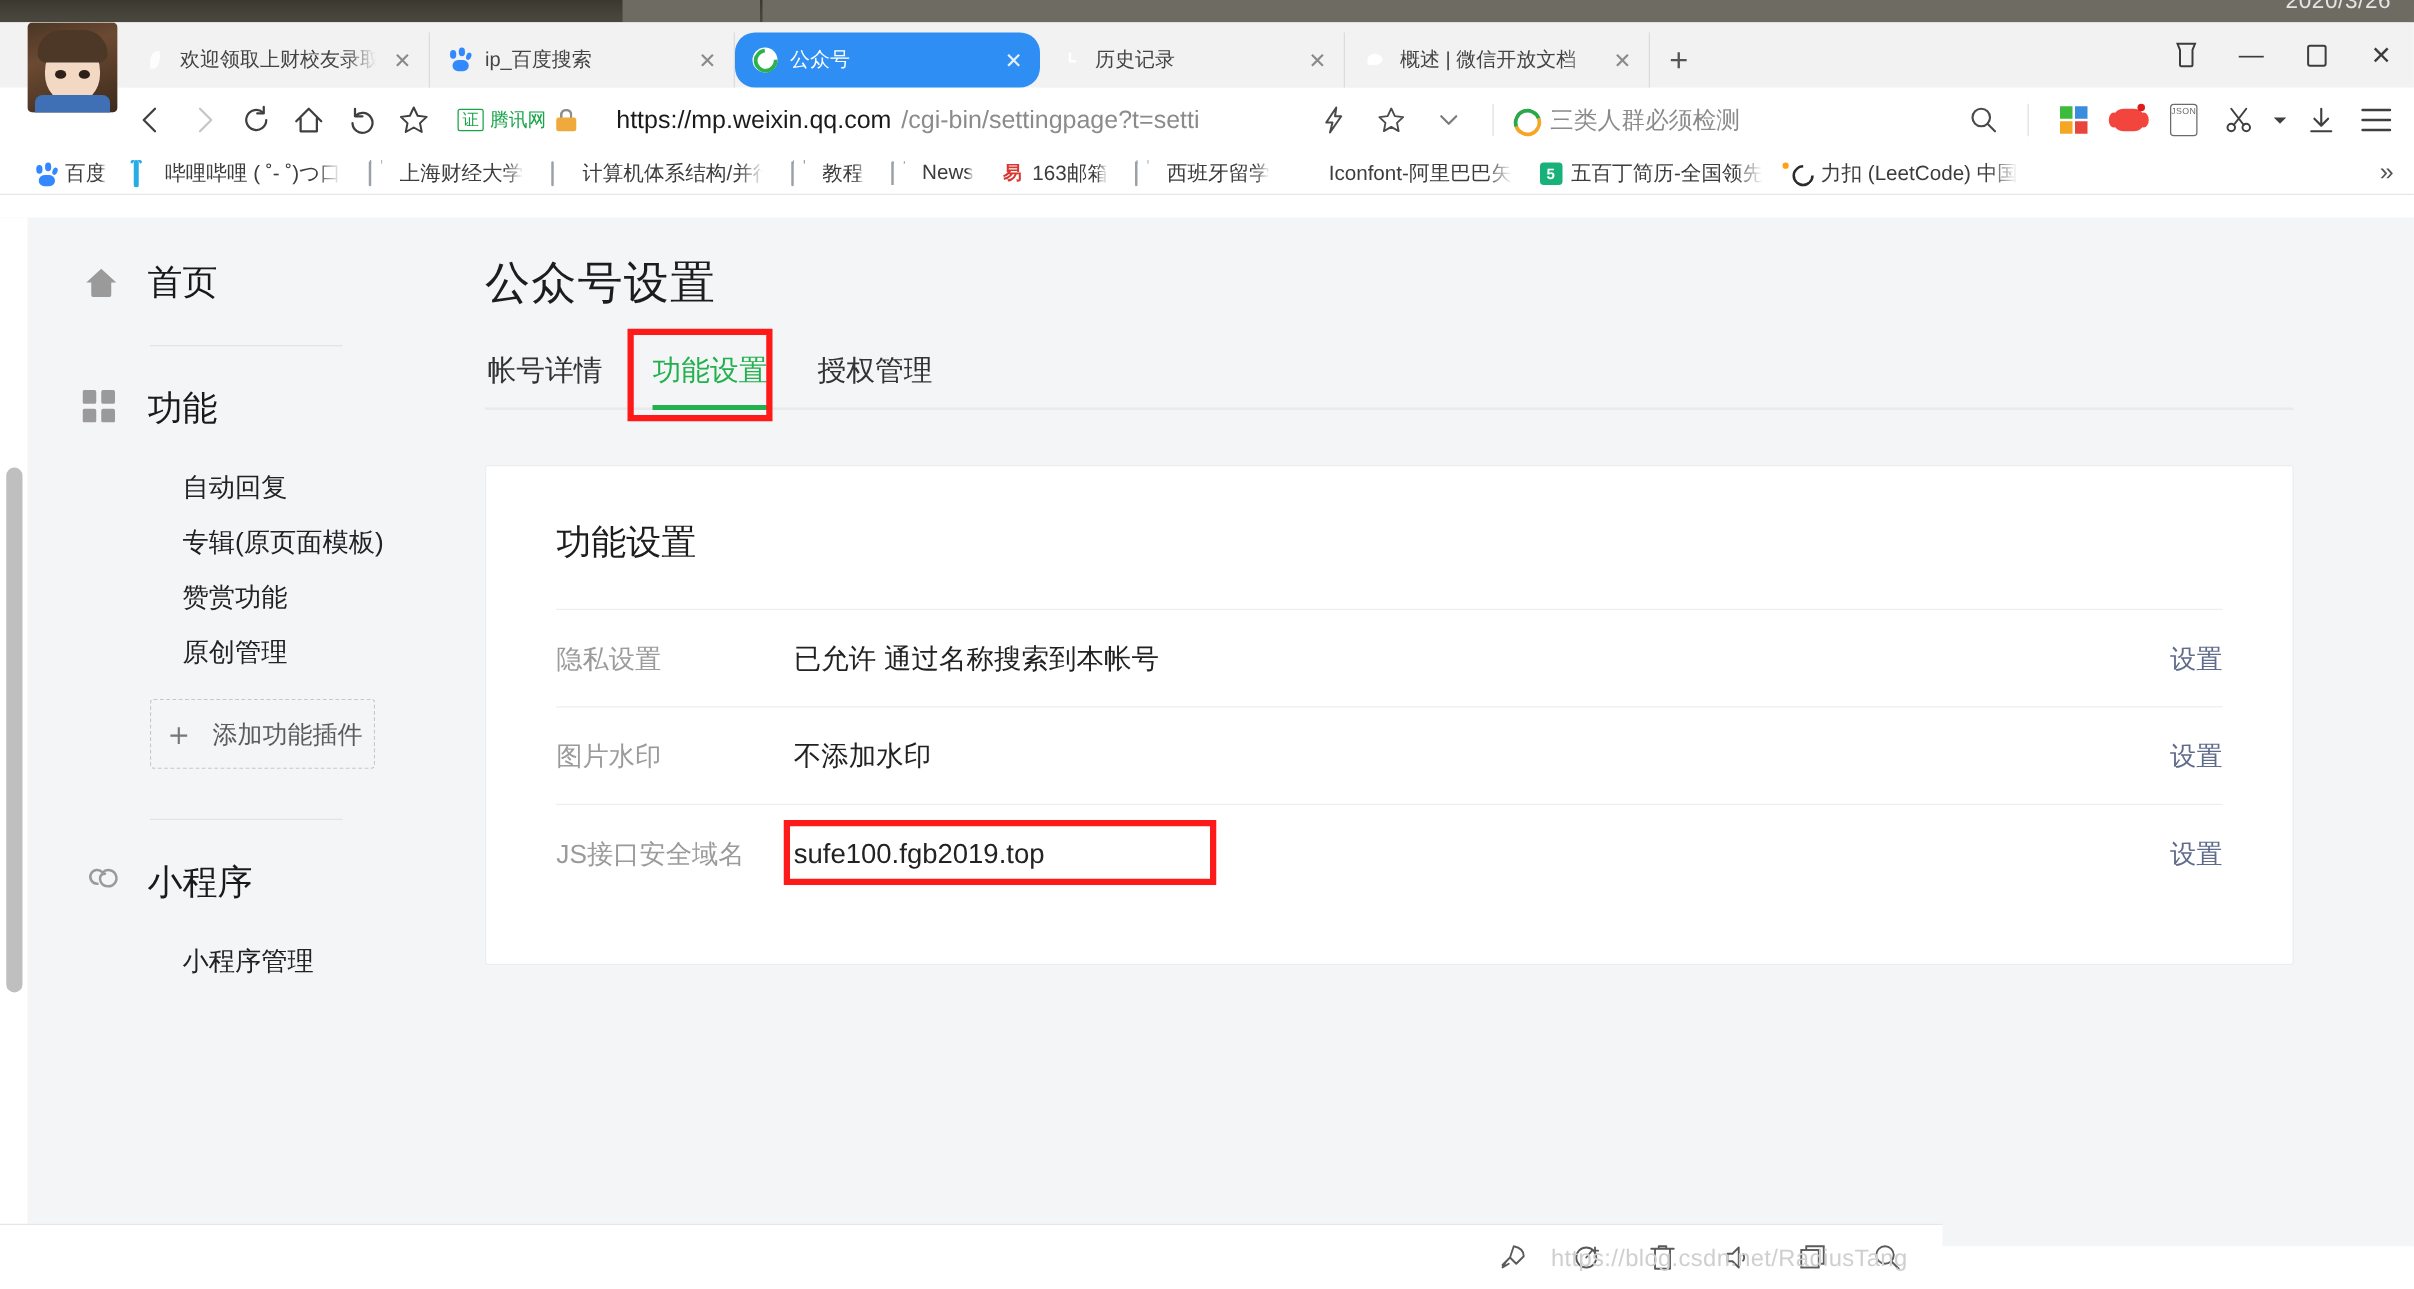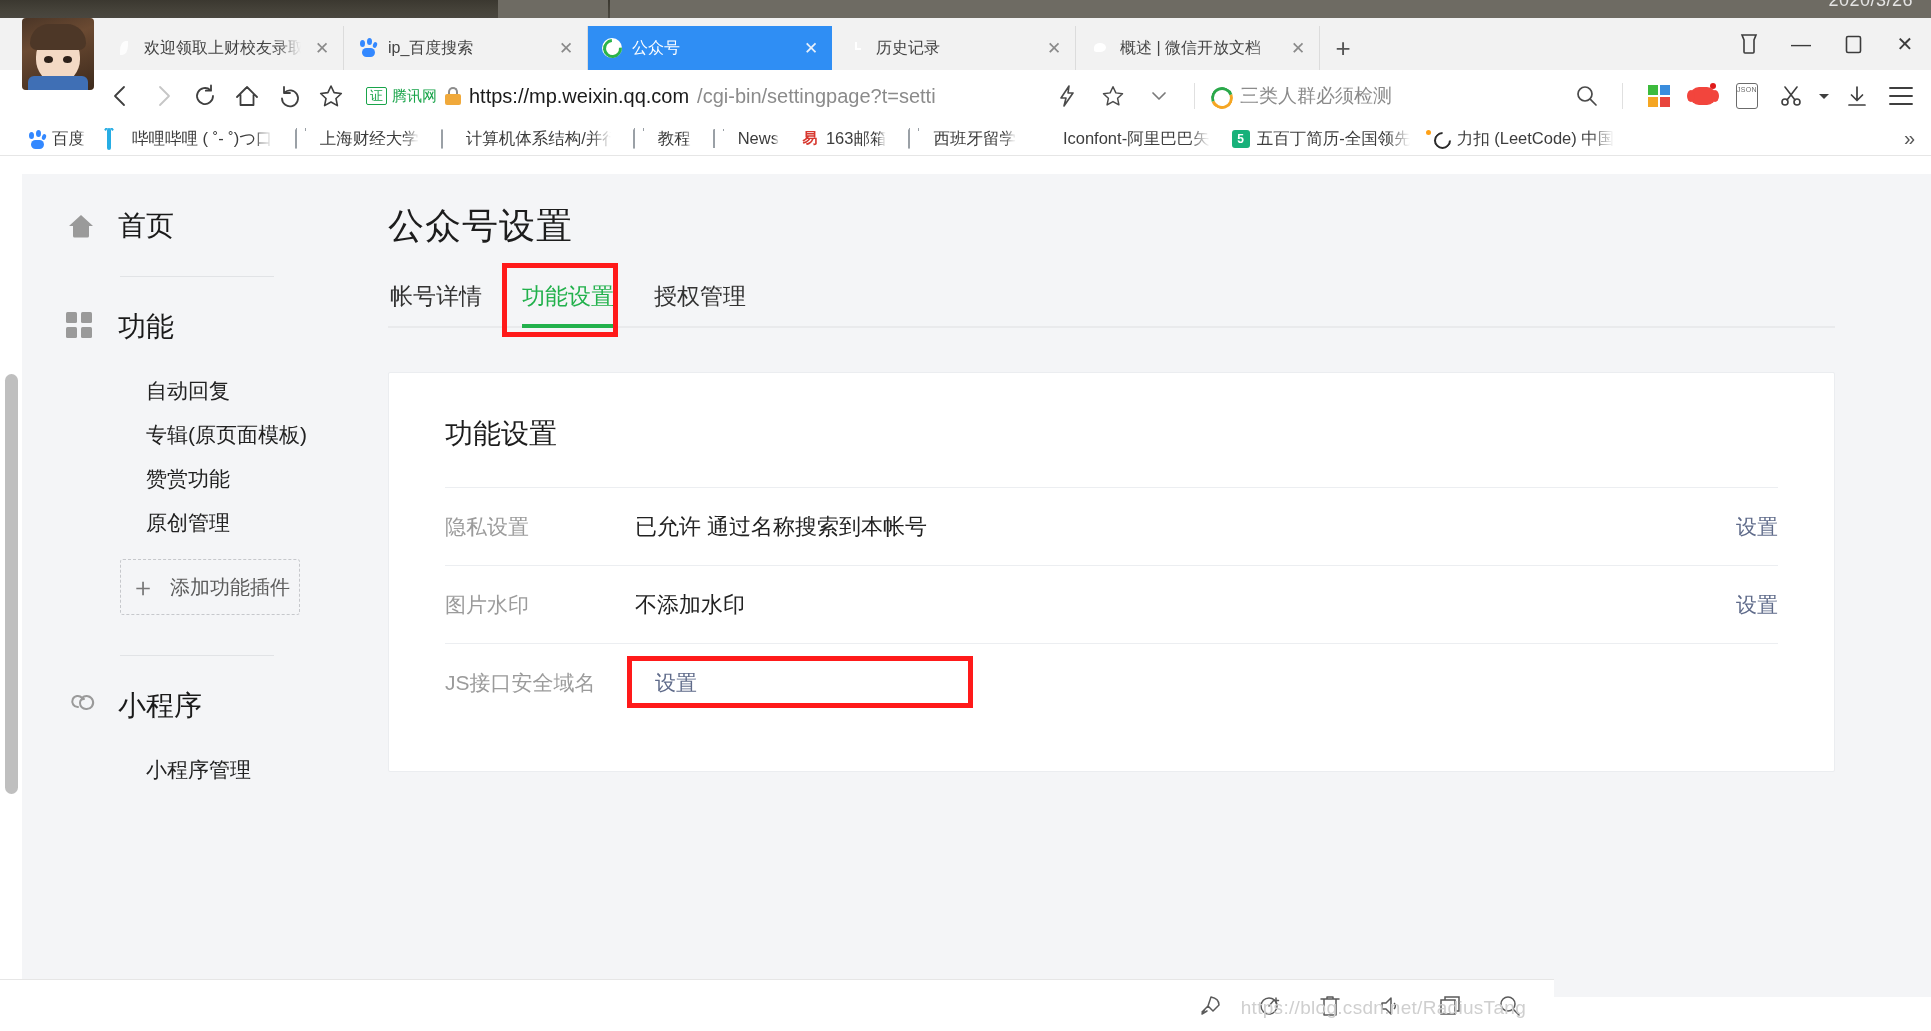--- a/index.html
+++ b/index.html
@@ -58,21 +58,21 @@
 
   .tabs { display: flex; align-items: flex-end; margin-left: 100px; height: 52px; }
   .tab {
     position: relative;
     display: flex; align-items: center; gap: 10px;
     height: 44px; width: 244px; padding: 0 10px 0 14px;
     background: #f2f2f2; color: #444; font-size: 16px;
     border-right: 1px solid #dcdcdc;
     align-self: flex-end;
   }
-  .tab.active { background: #2f8ef4; color: #ffffff; border-right: none; }
+  .tab.active { background: #2f8ef4; color: #ffffff; border-right: none; border-radius: 16px; }
   .tab .favicon { width: 20px; height: 20px; flex: 0 0 20px; position: relative; }
   .tab .tab-title {
     flex: 1 1 auto; white-space: nowrap; overflow: hidden;
     -webkit-mask-image: linear-gradient(90deg,#000 84%, transparent 100%);
             mask-image: linear-gradient(90deg,#000 84%, transparent 100%);
   }
   .tab .tab-close {
     flex: 0 0 22px; text-align: center; color: #8a8a8a;
     font-size: 17px; line-height: 1;
   }
@@ -135,21 +135,21 @@
   .cert-z {
     border:1.5px solid #19a44a; color:#19a44a; font-size:13px;
     padding:0px 3px; border-radius:2px; line-height:16px;
   }
   .cert-name { color:#19a44a; font-size:15px; }
   .lock { width:16px; height:18px; position:relative; flex:0 0 16px; }
   .lock .body { position:absolute; bottom:0; left:0; width:16px; height:11px;
      background:#f0a93b; border-radius:2px; }
   .lock .shackle { position:absolute; top:0; left:3px; width:10px; height:9px;
      border:2.5px solid #8d8d8d; border-bottom:none; border-radius:6px 6px 0 0; }
-  .url-strong { color:#1a1a1a; font-size:20px; }
+  .url-strong { color:#1a1a1a; font-size:20px;margin-left:24px; }
   .url-dim { color:#8b8b8b; font-size:20px; }
   .omni-icon { width: 38px; height: 38px; display:flex; align-items:center; justify-content:center;
      color:#4a4a4a; }
   .omni-sep { width:1px; height:26px; background:#e0e0e0; margin:0 8px; }
   .search-chip { display:flex; align-items:flex-end; gap:7px;font-family:Liberation Serif, serif; }
   .o360 { width:22px; height:22px; border-radius:50%;
      border:3.5px solid #2aa84a; border-right-color:#f5a623; border-bottom-color:#f5a623;
      transform: rotate(25deg); }
   .search-chip-txt { color:#8b8b8b; font-size:19px; }
   .tool-icons { display:flex; align-items:center; gap:0px; padding-right:8px; }
@@ -638,20 +638,21 @@
         </div>
 
         <div class="srow">
           <div class="slabel">图片水印</div>
           <div class="svalue">不添加水印</div>
           <div class="saction">设置</div>
         </div>
 
         <div class="srow">
           <div class="slabel">JS接口安全域名</div>
+          <div class="svalue">sufe100.fgb2019.top</div>
           <div class="saction">设置</div>
           <div class="hl-domain"></div>
         </div>
       </div>
     </div>
   </div>
 
   <div class="statusbar">
     <div class="st-btn">
       <svg width="24" height="24" viewBox="0 0 24 24">

